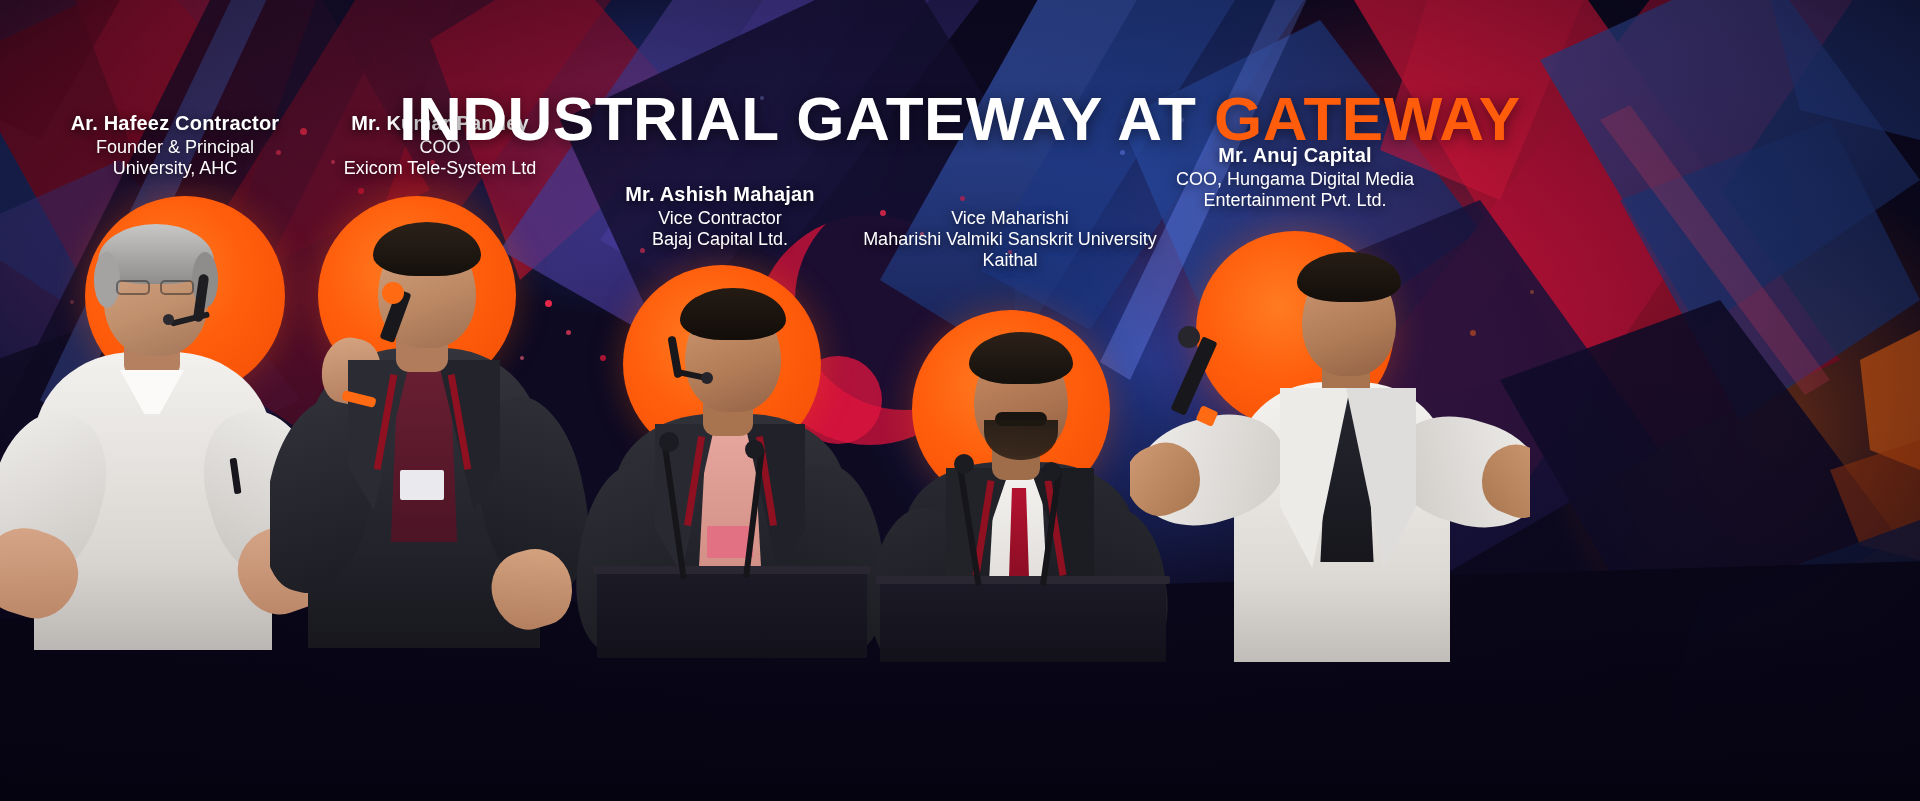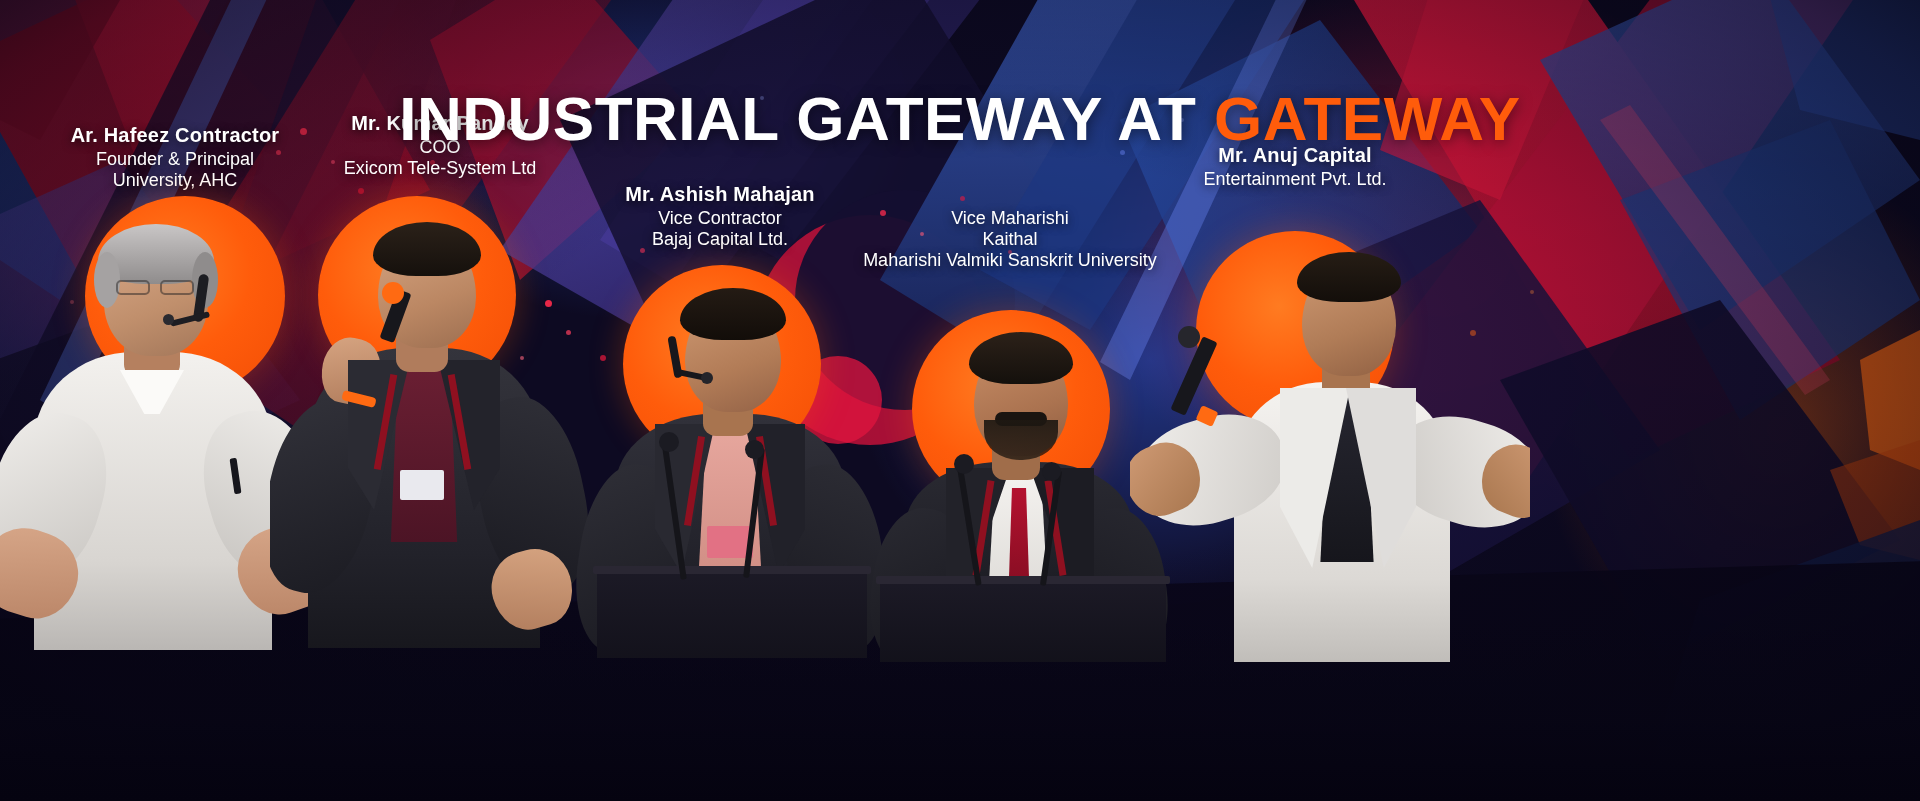--- a/index.html
+++ b/index.html
@@ -189,21 +189,21 @@
     <span class="dot" style="left:760px;top:96px;width:4px;height:4px;background:#9aa8ff;opacity:.35;"></span>
   </div>
 
   <div class="vignette"></div>
 
   <h1 class="title">
     <span>INDUSTRIAL GATEWAY AT </span><span class="hl">GATEWAY</span>
   </h1>
 
   <div class="speaker">
-    <div class="caption" style="left:0px;top:124px;width:350px;">
+    <div class="caption" style="left:0px;top:112px;width:350px;">
       <div class="cap-name">Ar. Hafeez Contractor</div>
       <div class="cap-line">Founder &amp; Principal</div>
       <div class="cap-line">University, AHC</div>
     </div>
     <div class="disc" style="left:85px;top:196px;width:200px;height:200px;"></div>
     <div class="portrait" style="left:0px;top:200px;width:330px;height:450px;">
 
       <div class="pbody" style="left:34px;top:152px;width:238px;height:300px;background:linear-gradient(180deg,#f3f1ee 0%,#d8d5d1 70%,#b9b6b3 100%);"></div>
       <div class="parm" style="left:-8px;top:212px;width:110px;height:168px;background:linear-gradient(140deg,#f0eeeb,#c9c6c2);transform:rotate(16deg);"></div>
       <div class="parm" style="left:208px;top:210px;width:112px;height:170px;background:linear-gradient(220deg,#efedea,#c6c3bf);transform:rotate(-16deg);"></div>
@@ -299,22 +299,22 @@
       <div class="standmic" style="left:96px;top:172px;width:6px;height:140px;transform:rotate(-8deg);"></div>
       <div class="standmic-head" style="left:84px;top:164px;width:20px;height:20px;"></div>
       <div class="standmic" style="left:176px;top:180px;width:6px;height:130px;transform:rotate(7deg);"></div>
       <div class="standmic-head" style="left:170px;top:172px;width:19px;height:19px;"></div>
     </div>
   </div>
 
   <div class="speaker">
     <div class="caption" style="left:840px;top:208px;width:340px;">
       <div class="cap-line">Vice Maharishi</div>
+      <div class="cap-line">Maharishi Valmiki Sanskrit University</div>
       <div class="cap-line">Kaithal</div>
-      <div class="cap-line">Maharishi Valmiki Sanskrit University</div>
     </div>
     <div class="disc" style="left:912px;top:310px;width:198px;height:198px;"></div>
     <div class="portrait" style="left:862px;top:312px;width:320px;height:350px;">
       <div class="pbody" style="left:44px;top:150px;width:226px;height:210px;background:linear-gradient(180deg,#2a2a32 0%,#1b1b22 70%,#131318 100%);"></div>
       <div class="parm" style="left:10px;top:196px;width:92px;height:160px;background:linear-gradient(150deg,#2a2a32,#17171d);transform:rotate(8deg);"></div>
       <div class="parm" style="left:212px;top:196px;width:92px;height:160px;background:linear-gradient(210deg,#282830,#16161c);transform:rotate(-8deg);"></div>
 
       <div class="pshirt" style="left:112px;top:160px;width:88px;height:190px;background:linear-gradient(180deg,#f4f2ef 0%,#d3d0cc 100%);clip-path:polygon(24% 0,76% 0,88% 100%,12% 100%);"></div>
       <div style="position:absolute;left:146px;top:176px;width:22px;height:120px;background:linear-gradient(180deg,#b4122f,#7d0c20);clip-path:polygon(18% 0,82% 0,100% 100%,0 100%);"></div>
 
@@ -337,20 +337,21 @@
       <div class="standmic" style="left:104px;top:150px;width:6px;height:124px;transform:rotate(-9deg);"></div>
       <div class="standmic-head" style="left:92px;top:142px;width:20px;height:20px;"></div>
       <div class="standmic" style="left:186px;top:158px;width:6px;height:116px;transform:rotate(8deg);"></div>
       <div class="standmic-head" style="left:180px;top:150px;width:19px;height:19px;"></div>
     </div>
   </div>
 
   <div class="speaker">
     <div class="caption" style="left:1130px;top:144px;width:330px;">
       <div class="cap-name">Mr. Anuj Capital</div>
+      <div class="cap-line">COO, Hungama Digital Media</div>
       <div class="cap-line">Entertainment Pvt. Ltd.</div>
     </div>
     <div class="disc" style="left:1196px;top:231px;width:198px;height:198px;"></div>
     <div class="portrait" style="left:1130px;top:232px;width:400px;height:430px;">
 
       <div class="pbody" style="left:104px;top:150px;width:216px;height:290px;background:linear-gradient(180deg,#f5f3f0 0%,#dcd9d5 68%,#bdbab6 100%);"></div>
 
       <div class="parm" style="left:6px;top:186px;width:150px;height:104px;background:linear-gradient(120deg,#f1efec,#cfccc8);transform:rotate(-16deg);"></div>
       <div class="parm" style="left:262px;top:188px;width:150px;height:104px;background:linear-gradient(240deg,#f1efec,#cbc8c4);transform:rotate(16deg);"></div>
       <div class="phand" style="left:-4px;top:212px;width:74px;height:70px;background:linear-gradient(150deg,#cf9a74,#a9774f);transform:rotate(-22deg);"></div>

